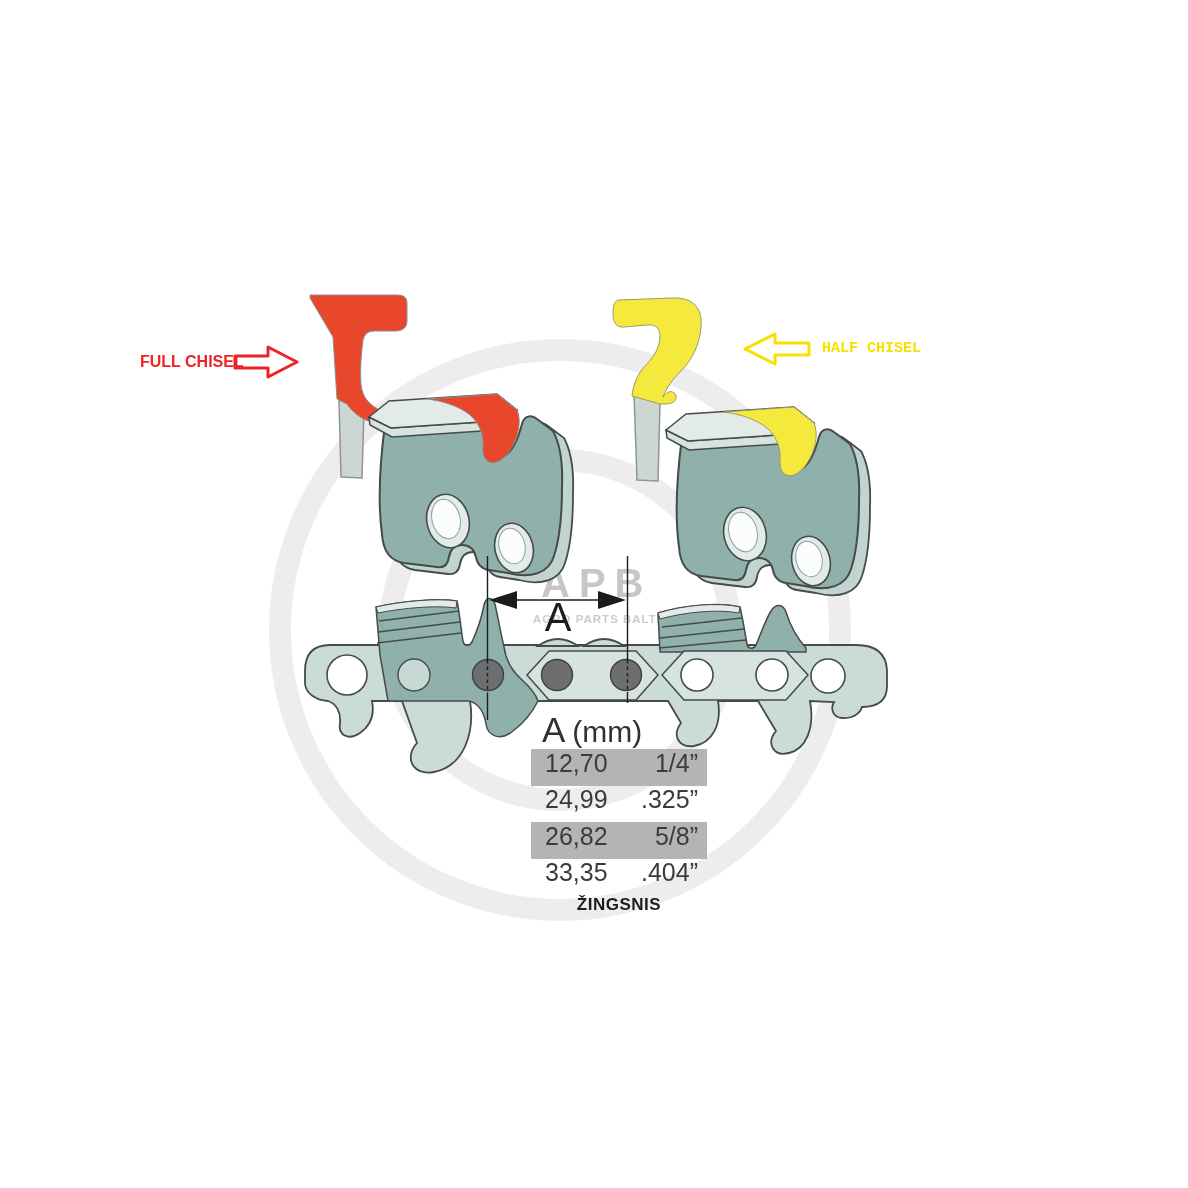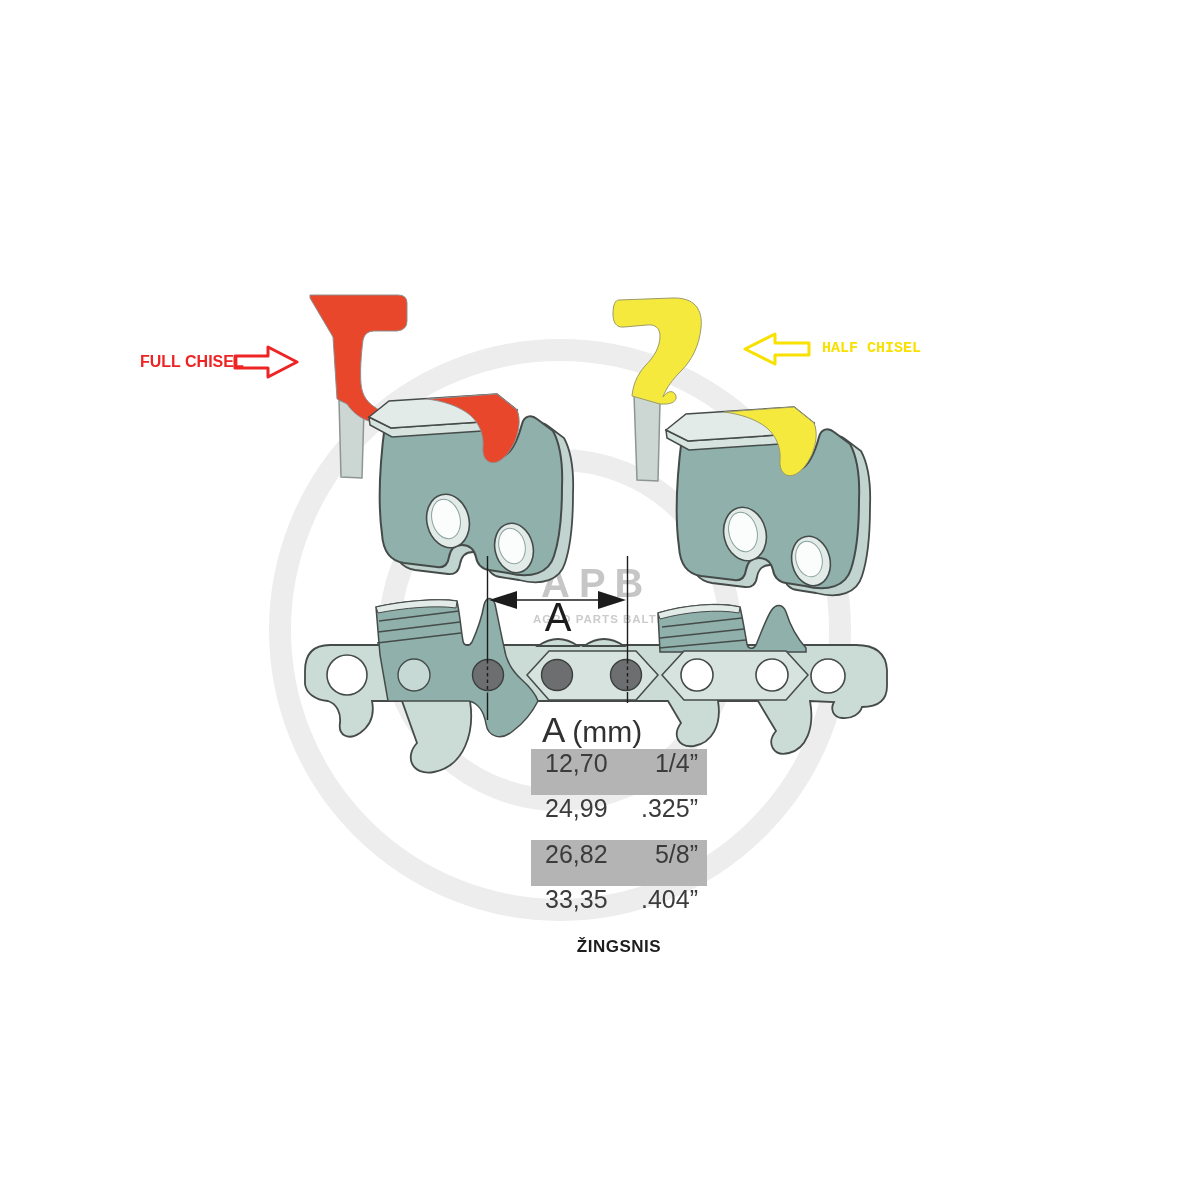--- a/index.html
+++ b/index.html
@@ -38,23 +38,23 @@
 
   .lbl-full{color:var(--label_red);font-weight:bold;font-size:16px;margin-left:8px;}
   .lbl-half{color:var(--label_yellow);font-weight:bold;font-size:15px;}
   .dimA{color:#1c1c1c;font-size:40px;width:36px;text-align:center;}
 
   .ptable{width:176px;color:var(--text_dark);}
   .ptable-header{display:flex;align-items:baseline;gap:7px;padding-left:11px;height:39px;color:#313131;}
   .ptable-header .big{font-size:35px;}
   .ptable-header .unit{font-size:30px;}
   .prow{height:28.5px;display:flex;align-items:center;justify-content:space-between;
-        padding:0 9px 17px 14px;font-size:25px;color:#3b3b3b;}
+        padding:0 9px 8px 14px;font-size:25px;color:#3b3b3b;}
   .prow.hl{background:var(--row_gray);}
-  .pcaption{margin-top:6px;text-align:center;font-size:17px;font-weight:bold;
+  .pcaption{text-align:center;font-size:17px;font-weight:bold;
             letter-spacing:.5px;color:#1d1d1d;}
 </style>
 </head>
 <body style="--accent_red: #e8472b; --label_red: #ee2424; --accent_yellow: #f6e93d; --label_yellow: #f8e000; --teal_dark: #8fb0ab; --teal_back: #c2d4cf; --teal_light: #cbdbd6; --teal_plate: #d7e3df; --teal_top: #e2ebe8; --outline: #454b49; --rivet_gray: #6d6e70; --row_gray: #b4b4b4; --text_dark: #3a3a3a; --watermark_gray: #b9b9b9; --watermark_sub: #c6c6c6; --ring_gray: #ededed; --shank_gray: #ccd6d2; --shank_edge: #8d9693;">
 
 <div class="stage">
 
   <svg width="1188" height="1188" viewBox="0 0 1188 1188">
 
     <circle class="ring" cx="560" cy="630" r="280"></circle>

